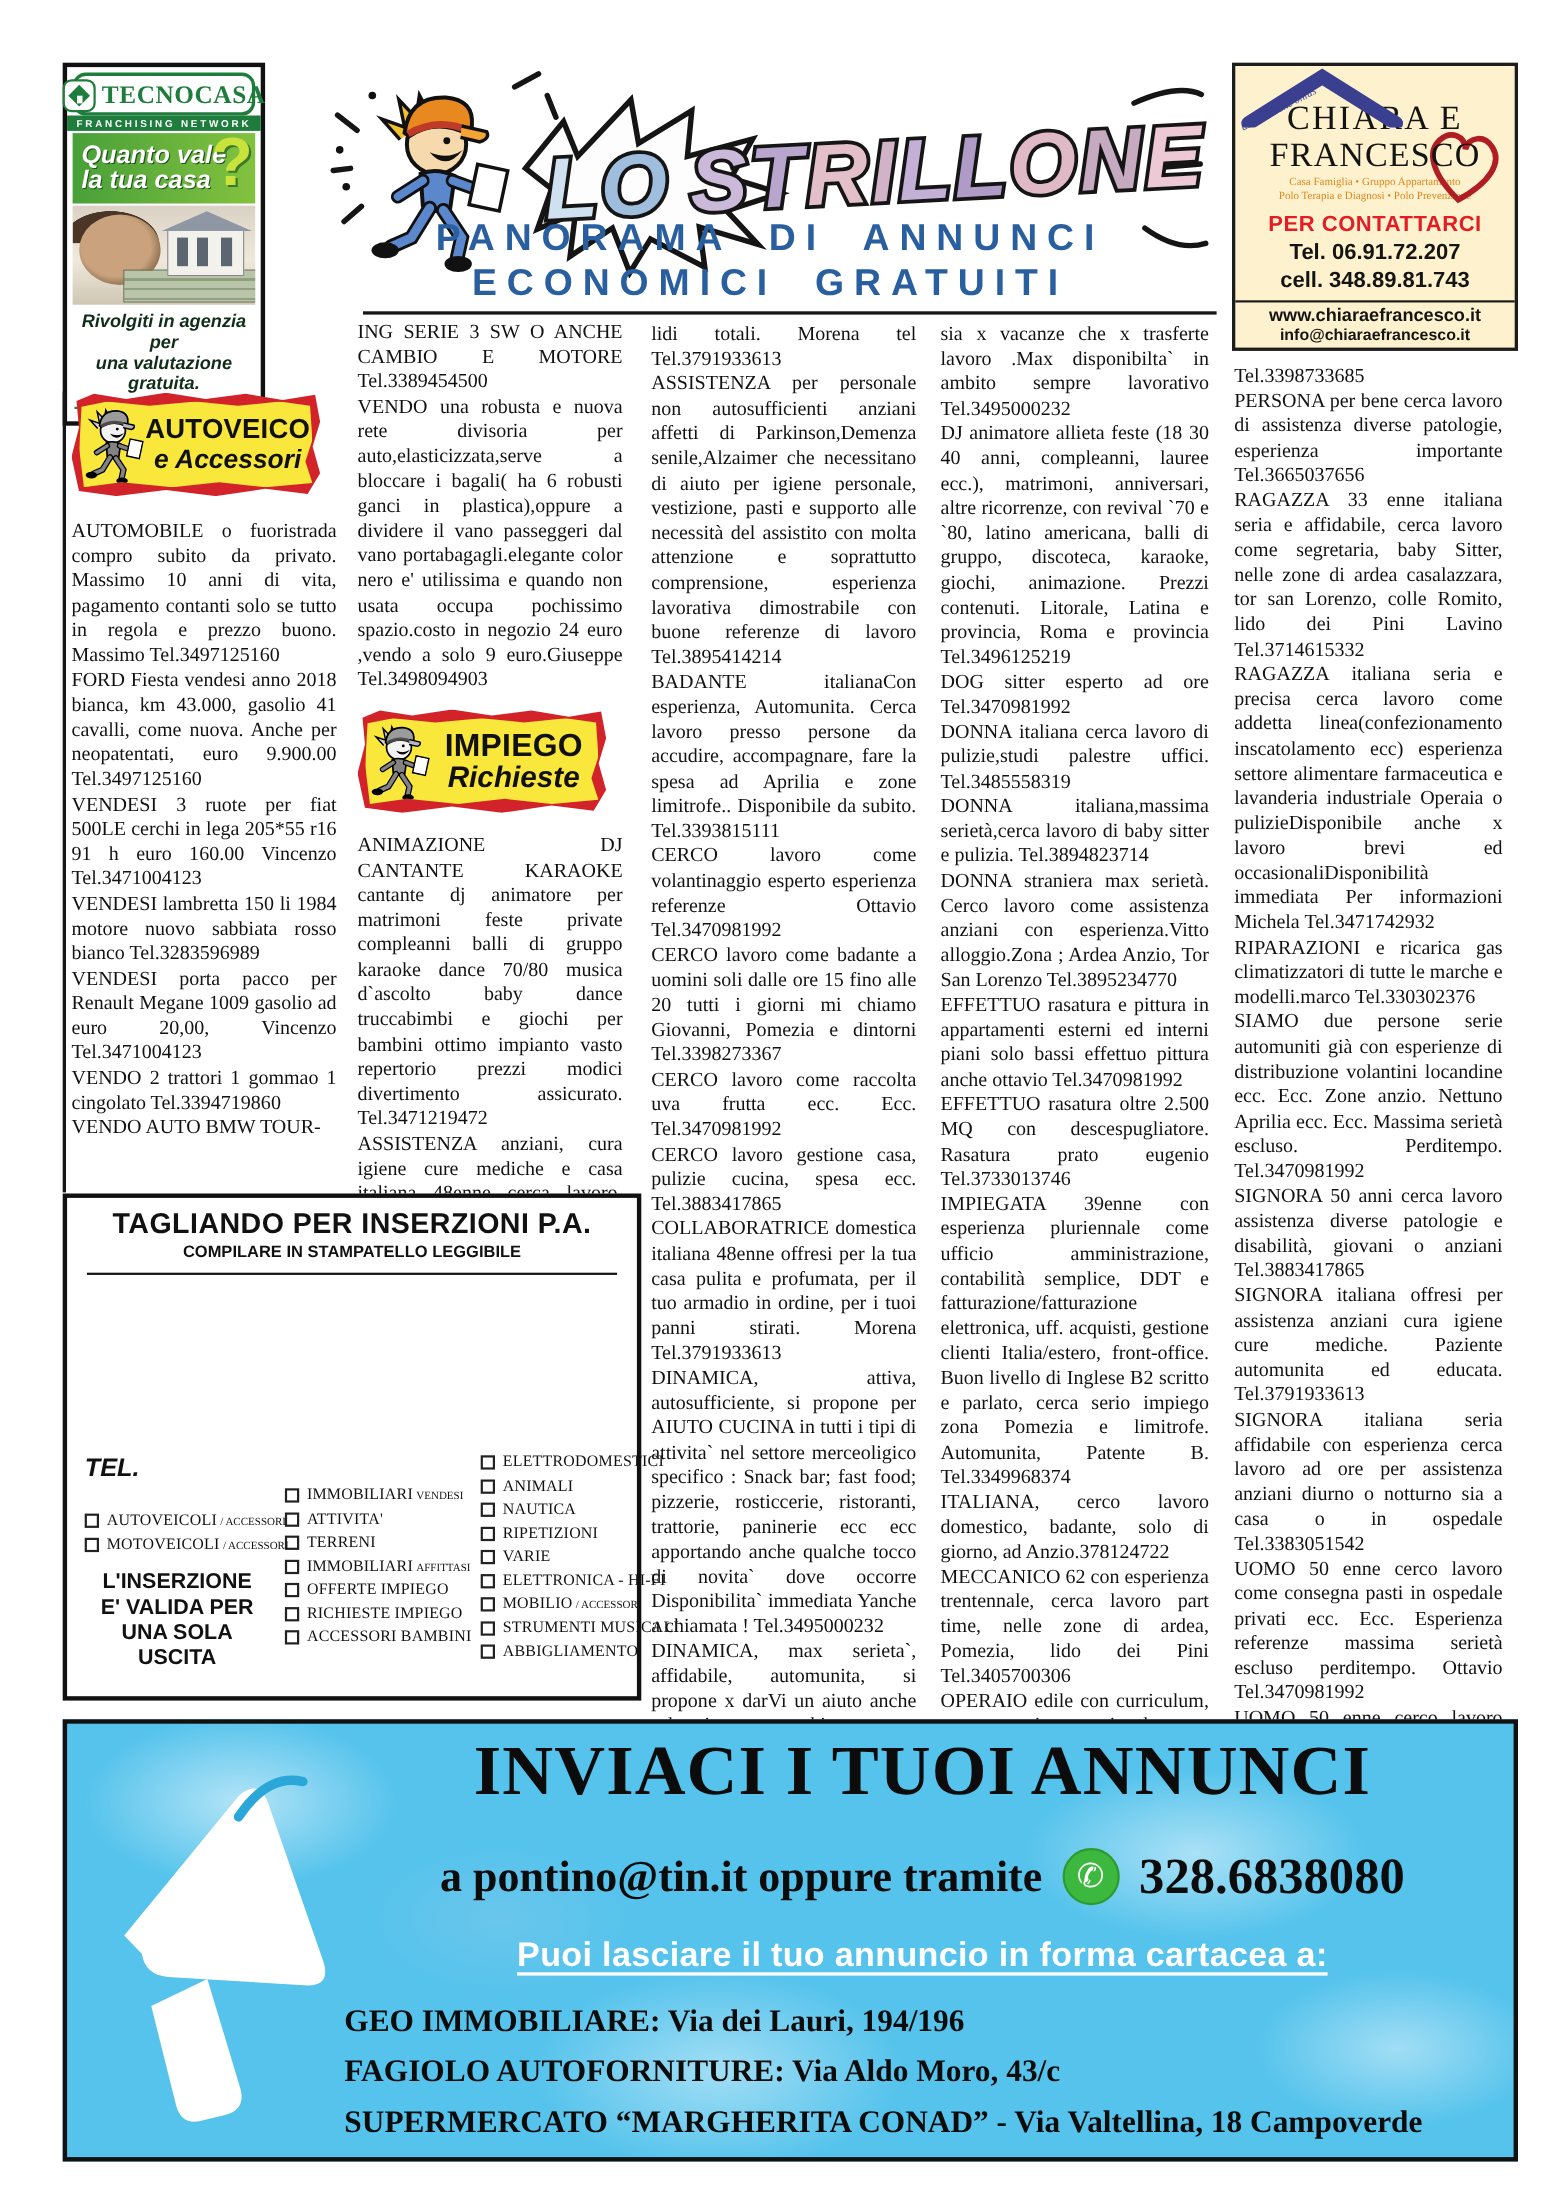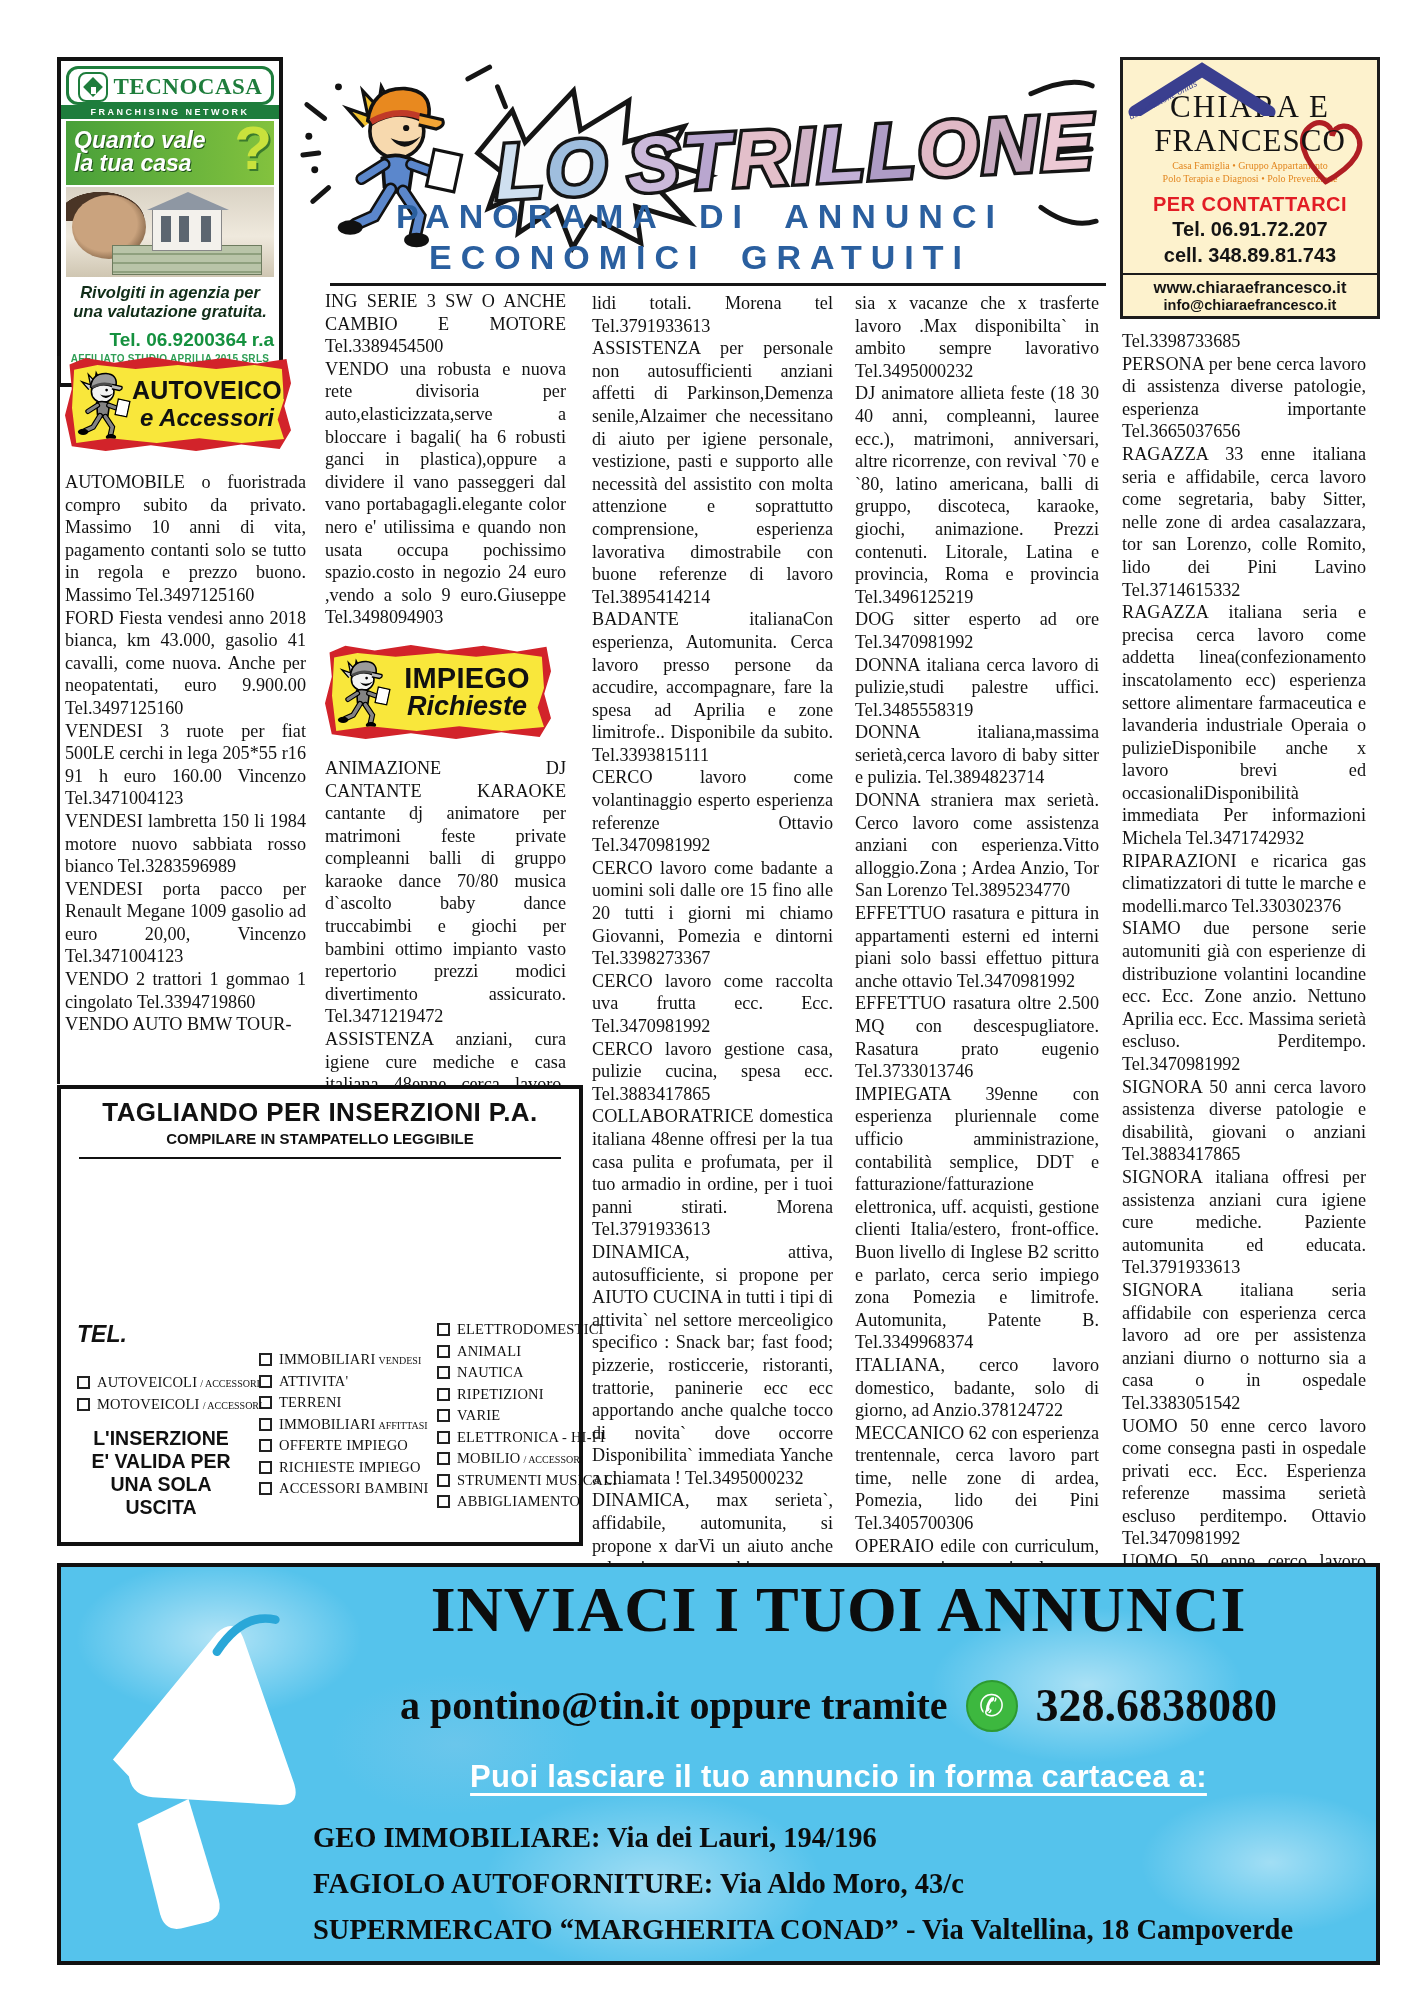--- a/index.html
+++ b/index.html
@@ -7,21 +7,21 @@
     --tecnocasa_green:#1e7d3c; --chiara_bg:#fdf2cd; --chiara_red:#e21d25;
     --chiara_orange:#e2861f; --heart_red:#b01e23; --whatsapp_green:#3db83f;
     --banner_sky:#55c3ec;
   }
   *{box-sizing:border-box;margin:0;padding:0;}
   html,body{background:#ffffff;}
   body{width:1420px;height:2000px;position:relative;font-family:"Liberation Serif",serif;color:#141414;}
   #page{position:absolute;inset:0;overflow:hidden;}
 
   
-  #tecnocasa-ad{position:absolute;left:57px;top:57px;width:226px;height:330px;border:4px solid #111;background:#fff;padding:5px 5px;}
+  #tecnocasa-ad{position:absolute;left:57px;top:57px;width:184px;height:330px;border:4px solid #111;background:#fff;padding:5px 5px;}
   .tc-logo{display:flex;align-items:center;justify-content:center;gap:6px;border:3px solid var(--tecnocasa_green);border-radius:12px;padding:3px 4px 0 4px;}
   .tc-icon{width:30px;height:30px;border-radius:8px;background:#fff;border:2px solid var(--tecnocasa_green);position:relative;flex:0 0 auto;}
   .tc-icon::before{content:"";position:absolute;left:6px;top:6px;width:14px;height:14px;background:var(--tecnocasa_green);transform:rotate(45deg);}
   .tc-icon::after{content:"";position:absolute;left:11px;top:13px;width:5px;height:7px;background:#fff;}
   .tc-brand{font-family:"Liberation Serif",serif;font-weight:bold;font-size:23px;color:var(--tecnocasa_green);letter-spacing:.5px;}
   .tc-subbrand{margin:0 -5px;background:var(--tecnocasa_green);color:#fff;text-align:center;font-family:Liberation Sans, sans-serif;font-size:9px;letter-spacing:2.5px;padding:2px 0;font-weight:bold;}
   .tc-headline{position:relative;margin-top:2px;background:linear-gradient(90deg,#48a039,#83c23e);padding:8px 8px;height:64px;}
   .tc-headline .hl{color:#fff;font-family:"Liberation Sans",sans-serif;font-weight:800;font-style:italic;font-size:23px;line-height:23px;text-shadow:1px 1px 0 #20521c;}
   .tc-qmark{position:absolute;right:2px;top:-4px;font-family:"Liberation Sans",sans-serif;font-weight:800;font-size:62px;color:#c9e23c;text-shadow:2px 2px 0 #3b7a2c;line-height:62px;}
   .tc-photo{position:relative;height:90px;margin-top:2px;background:linear-gradient(180deg,#d9d2c4,#efe9dd 55%,#cfc6b2);overflow:hidden;}

